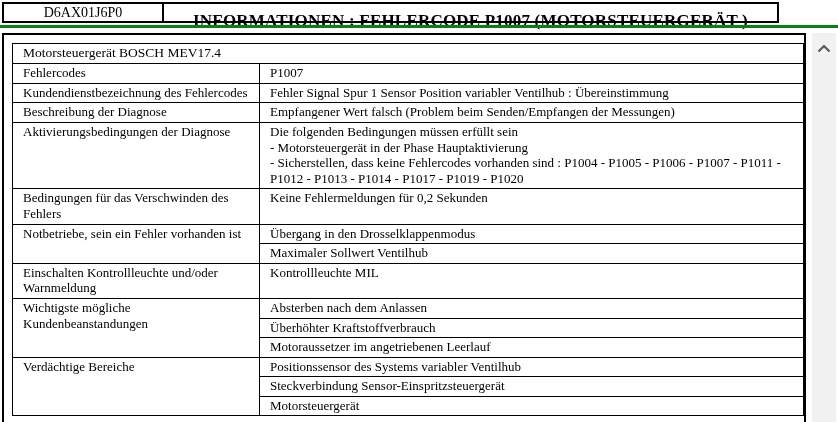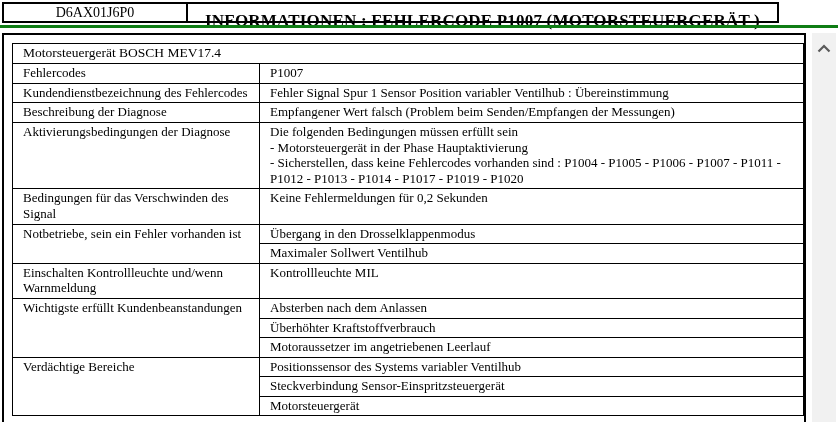--- a/index.html
+++ b/index.html
@@ -15,21 +15,21 @@
 
   
   .topbar {
     position: absolute; left: 2px; top: 2px;
     width: 777px; height: 21px;
     border: 2px solid #000;
     display: flex; align-items: stretch;
     background: #fff;
   }
   .topbar-code {
-    width: 184px; border-right: 2px solid #000;
+    width: 160px; border-right: 2px solid #000;
     display: flex; align-items: center; justify-content: center;
     font-size: 14px; line-height: 1; white-space: nowrap;
   }
   .topbar-title {
     flex: 1;
     display: flex; align-items: center; justify-content: center;
     font-weight: bold; font-size: 17px; line-height: 1; white-space: nowrap;
     letter-spacing: 0.2px;
     margin-top: 15px;
   }
@@ -125,39 +125,39 @@
       </tr>
 
       <tr>
         <td class="lbl">Aktivierungsbedingungen der Diagnose</td>
         <td class="val">Die folgenden Bedingungen müssen erfüllt sein
 - Motorsteuergerät in der Phase Hauptaktivierung
 - Sicherstellen, dass keine Fehlercodes vorhanden sind : P1004 - P1005 - P1006 - P1007 - P1011 - P1012 - P1013 - P1014 - P1017 - P1019 - P1020</td>
       </tr>
 
       <tr>
-        <td class="lbl">Bedingungen für das Verschwinden des Signal</td>
+        <td class="lbl">Bedingungen für das Verschwinden des Fehlers</td>
         <td class="val">Keine Fehlermeldungen für 0,2 Sekunden</td>
       </tr>
 
       <tr>
         <td class="lbl nowrap" rowspan="2">Notbetriebe, sein ein Fehler vorhanden ist</td>
         <td class="val">Übergang in den Drosselklappenmodus</td>
       </tr>
       <tr>
         <td class="val">Maximaler Sollwert Ventilhub</td>
       </tr>
 
       <tr>
-        <td class="lbl">Einschalten Kontrollleuchte und/wenn Warnmeldung</td>
+        <td class="lbl">Einschalten Kontrollleuchte und/oder Warnmeldung</td>
         <td class="val">Kontrollleuchte MIL</td>
       </tr>
 
       <tr>
-        <td class="lbl" rowspan="3">Wichtigste erfüllt Kundenbeanstandungen</td>
+        <td class="lbl" rowspan="3">Wichtigste mögliche Kundenbeanstandungen</td>
         <td class="val">Absterben nach dem Anlassen</td>
       </tr>
       <tr>
         <td class="val">Überhöhter Kraftstoffverbrauch</td>
       </tr>
       <tr>
         <td class="val">Motoraussetzer im angetriebenen Leerlauf</td>
       </tr>
 
       <tr>

